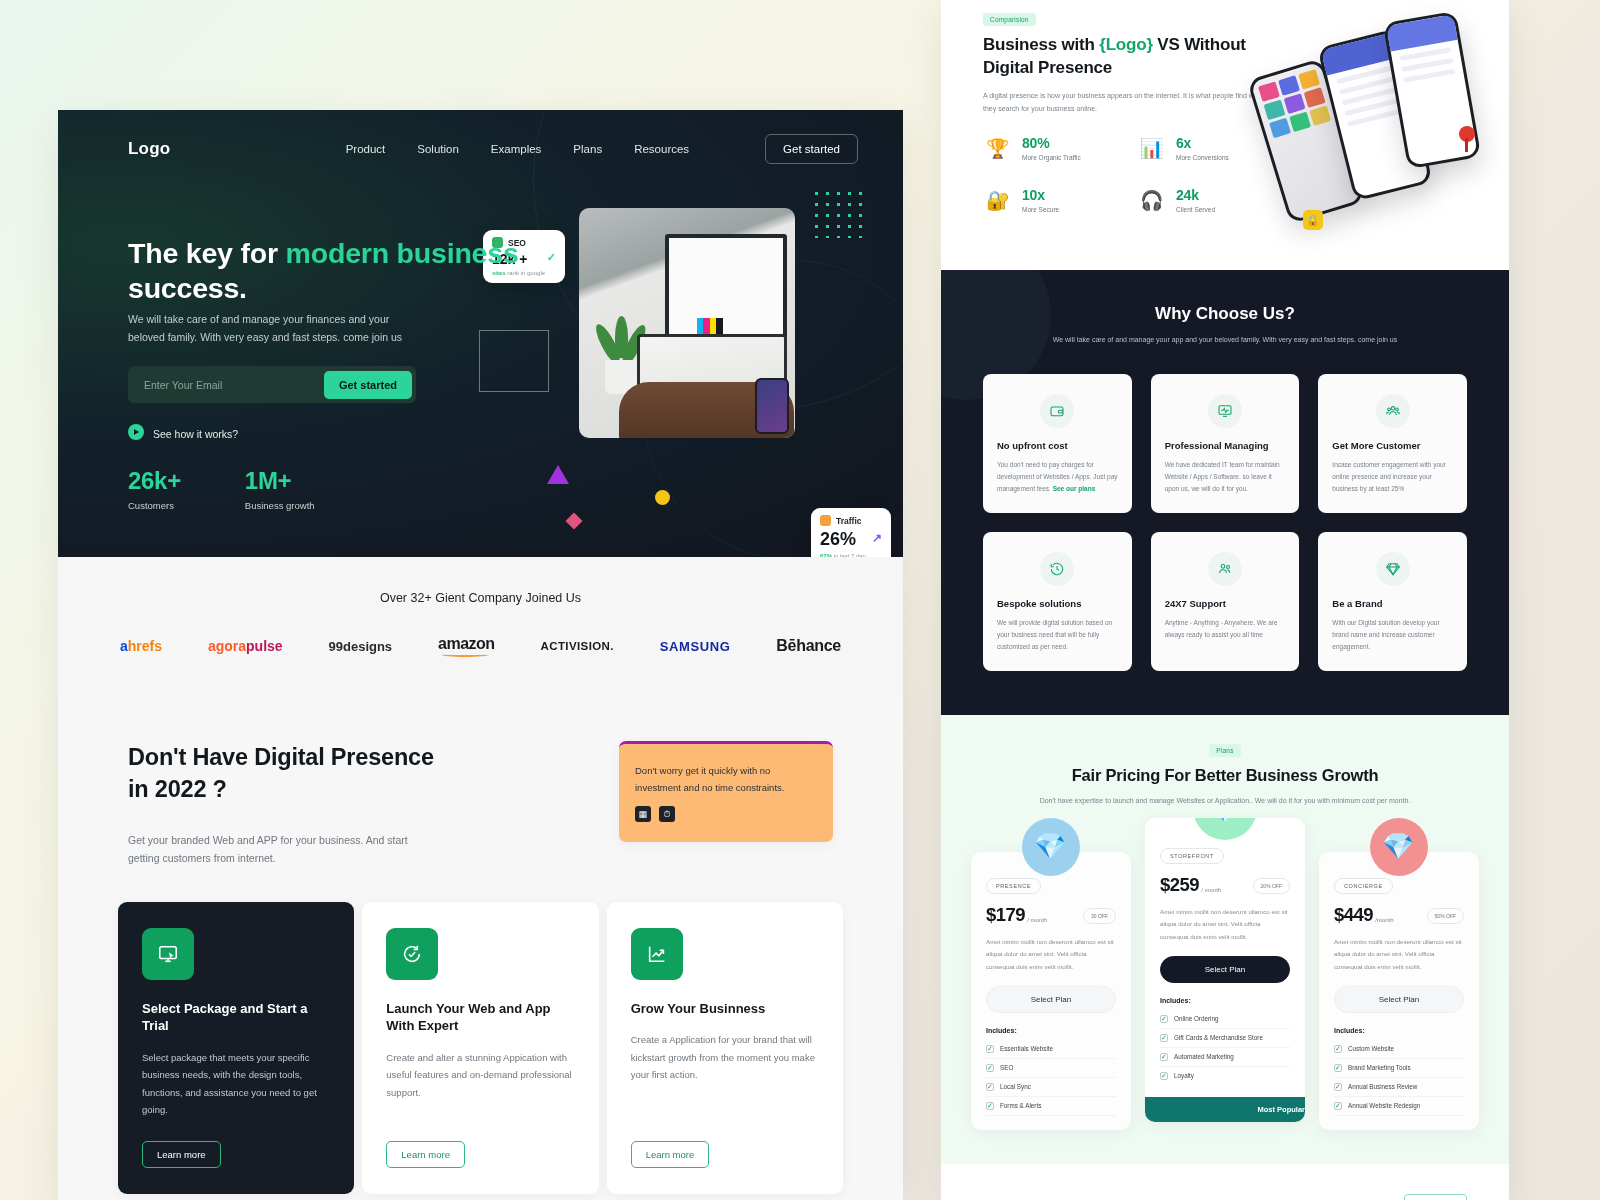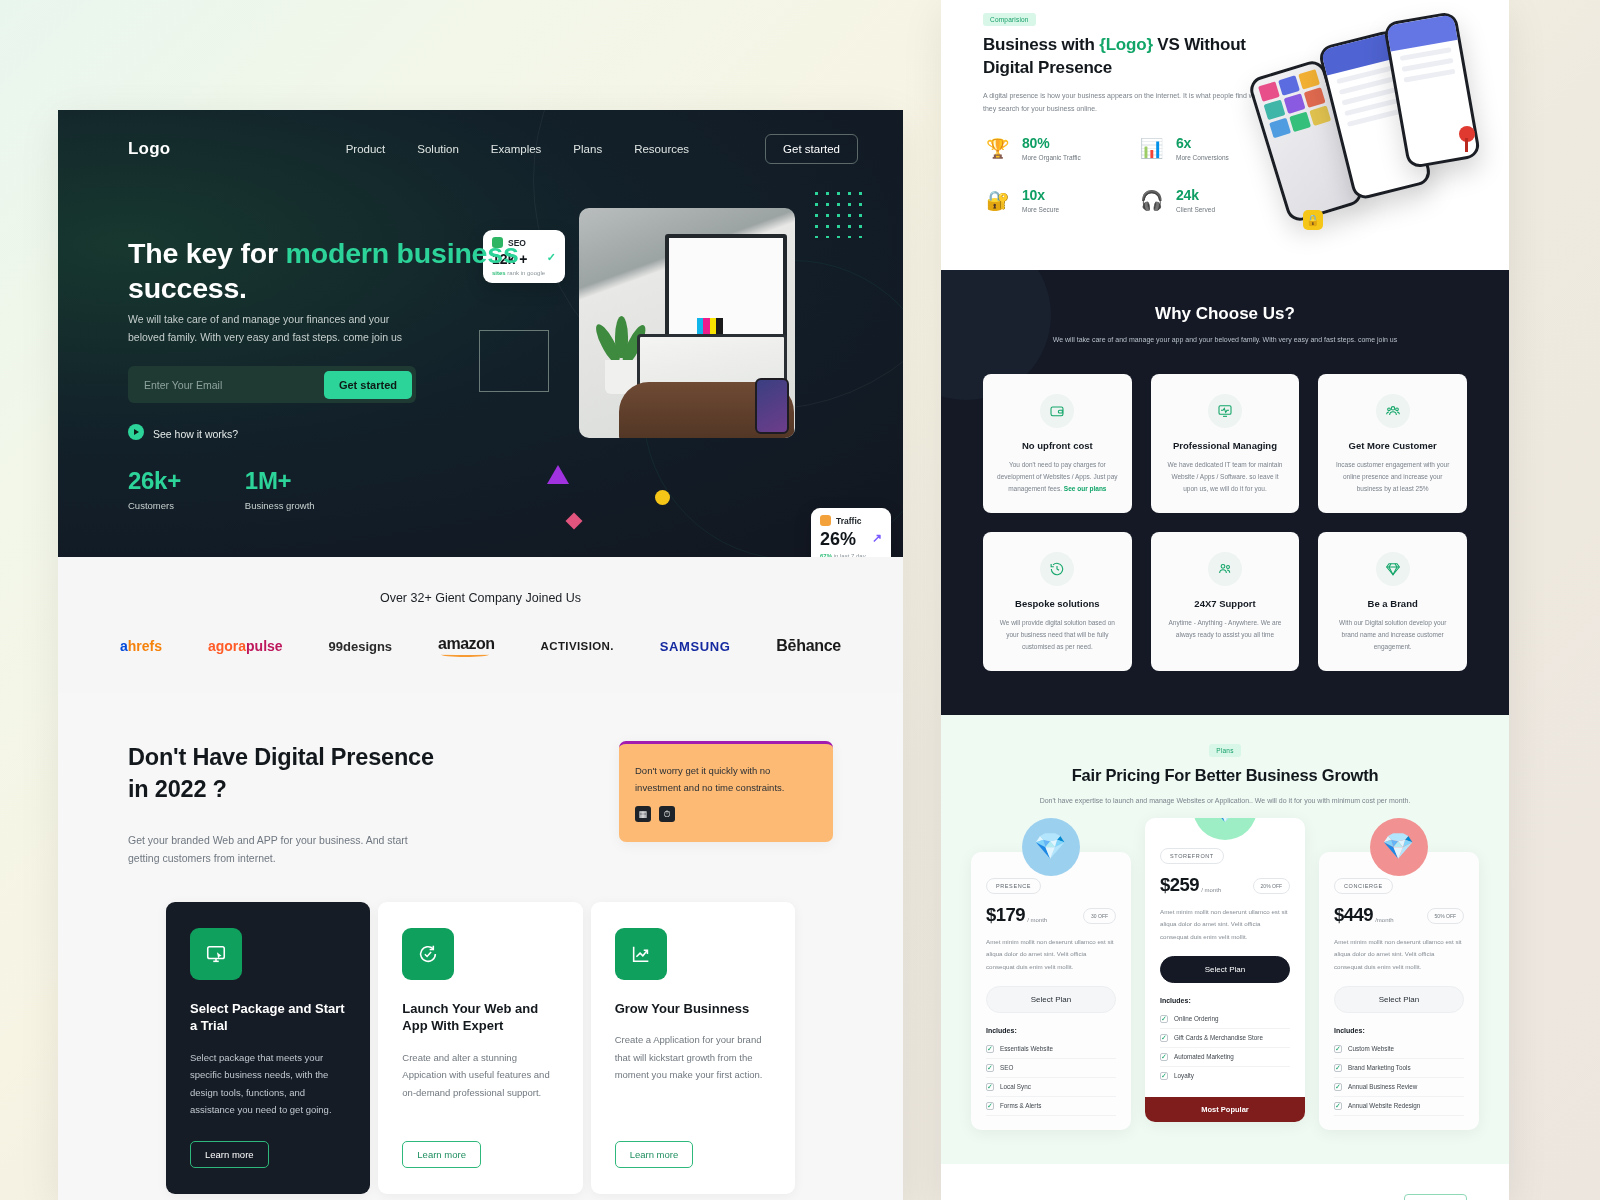--- a/index.html
+++ b/index.html
@@ -153,21 +153,21 @@
   .presence-p { font-size:10.5px; color:#6f7780; line-height:1.75; margin-top:25px; width:300px; }
   .presence-note {
     margin-left:auto; width:214px; background:#fdba74; border-radius:7px;
     border-top:3px solid #a21caf; padding:18px 16px 20px; box-shadow:0 3px 14px rgba(0,0,0,.05);
     align-self:flex-start;
   }
   .presence-note p { font-size:9.5px; color:#2a3036; line-height:1.8; }
   .note-icons { display:flex; gap:8px; margin-top:10px; }
   .note-ico { width:16px;height:16px;background:#1d2328;border-radius:3px;display:flex;align-items:center;justify-content:center;color:#fff;font-size:9px;}
 
-  .cards-row { display:flex; gap:8px; padding:34px 108px 0; background:#f7f7f7; }
+  .cards-row { display:flex; gap:8px; padding:34px 60px 0; background:#f7f7f7; }
   .fcard { flex:1; background:#fff; border-radius:9px; padding:26px 24px 28px; min-height:292px; position:relative;
            box-shadow:0 2px 12px rgba(0,0,0,.05); }
   .fcard.dark { background:#161c26; }
   .fcard-ico { width:52px;height:52px;border-radius:9px;background:#10a05e;display:flex;align-items:center;justify-content:center;}
   .fcard-ico svg { width:22px; height:22px; }
   .fcard-h { font-size:13px; font-weight:700; color:#13181d; margin-top:20px; line-height:1.35; }
   .fcard.dark .fcard-h { color:#fff; }
   .fcard-p { font-size:9.5px; color:#70787f; line-height:1.85; margin-top:14px; }
   .fcard.dark .fcard-p { color:#c2c9cf; }
   .learn {
@@ -212,21 +212,21 @@
   .pin:before{content:"";position:absolute;width:16px;height:16px;border-radius:50%;background:#e0392f;}
   .pin:after{content:"";position:absolute;left:6px;top:12px;width:3px;height:14px;background:#b9291f;}
   .lockbadge{position:absolute;left:60px;bottom:8px;width:20px;height:20px;border-radius:5px;background:#f5c518;display:flex;align-items:center;justify-content:center;font-size:11px;}
 
   
   .why { background:#141925; padding:34px 42px 44px; position:relative; overflow:hidden; }
   .why:before{content:"";position:absolute;left:-60px;top:-40px;width:170px;height:170px;border-radius:50%;background:#19202e;}
   .why-h { text-align:center; color:#fff; font-size:17px; font-weight:700; position:relative; z-index:2; }
   .why-p { text-align:center; color:#b9c0c9; font-size:7px; line-height:1.9; margin-top:9px; position:relative; z-index:2;}
   .why-grid { display:grid; grid-template-columns:repeat(3,1fr); gap:19px; margin-top:28px; position:relative; z-index:2;}
-  .wcard { background:#fbfbfc; border-radius:8px; padding:20px 14px 18px; text-align:center; min-height:120px; }
+  .wcard { background:#fbfbfc; border-radius:8px; padding:20px 14px 18px; min-height:120px; }
   .wcard-ico { width:34px;height:34px;margin:0 auto;border-radius:50%;background:#eef4f1;display:flex;align-items:center;justify-content:center;}
   .wcard-ico svg{width:16px;height:16px;}
   .wcard-h { font-size:9.5px; font-weight:700; color:#141a21; margin-top:12px; }
   .wcard-p { font-size:6.5px; color:#7a828a; line-height:1.85; margin-top:8px; }
   .wcard-p .lnk { color:#11a568; font-weight:700; }
 
   
   .pricing { background:#effaf3; padding:24px 30px 34px; position:relative; }
   .pricing-head { text-align:center; }
   .pricing-h { font-size:16.5px; font-weight:700; color:#13181d; margin-top:9px; letter-spacing:-.2px; }
@@ -252,21 +252,21 @@
   .plan-desc { font-size:6.2px; color:#858d94; line-height:2; margin-top:10px; }
   .plan-btn {
     display:block; width:100%; margin-top:13px; border:1px solid #eceff1; background:#f5f6f7;
     border-radius:16px; font-size:8px; color:#2a3139; padding:8px 0; cursor:pointer; font-family:inherit;
   }
   .plan.featured .plan-btn { background:#141925; color:#fff; border-color:#141925; }
   .includes { font-size:7px; font-weight:700; color:#141a21; margin-top:14px; }
   .inc-list { list-style:none; margin-top:6px; }
   .inc-list li { display:flex; align-items:center; gap:6px; font-size:6.3px; color:#3f464d; padding:5px 0; border-bottom:1px solid #f0f2f4; }
   .chk { width:8px;height:8px;border:1px solid #bfc6cc;border-radius:2px;color:#12a169;font-size:7px;display:flex;align-items:center;justify-content:center;}
-  .most-pop { margin:12px -15px 0; background:#7f1d1d; color:#fff; text-align:center; font-size:7.5px; font-weight:700; padding:8px 0; }
+  .most-pop { margin:12px -15px 0; background:#0f766e; color:#fff; text-align:right; font-size:7.5px; font-weight:700; padding:8px 0; }
 
   
   .testi { background:#fff; padding:30px 42px 0; }
   .testi-row { display:flex; align-items:center; }
   .viewmore { margin-left:auto; border:1px solid #8fd9b9; background:transparent; border-radius:4px; color:#3b4248; font-size:7.5px; padding:7px 13px; cursor:pointer; font-family:inherit;}
 </style>
 </head>
 <body>
 
 <div class="left-page">

